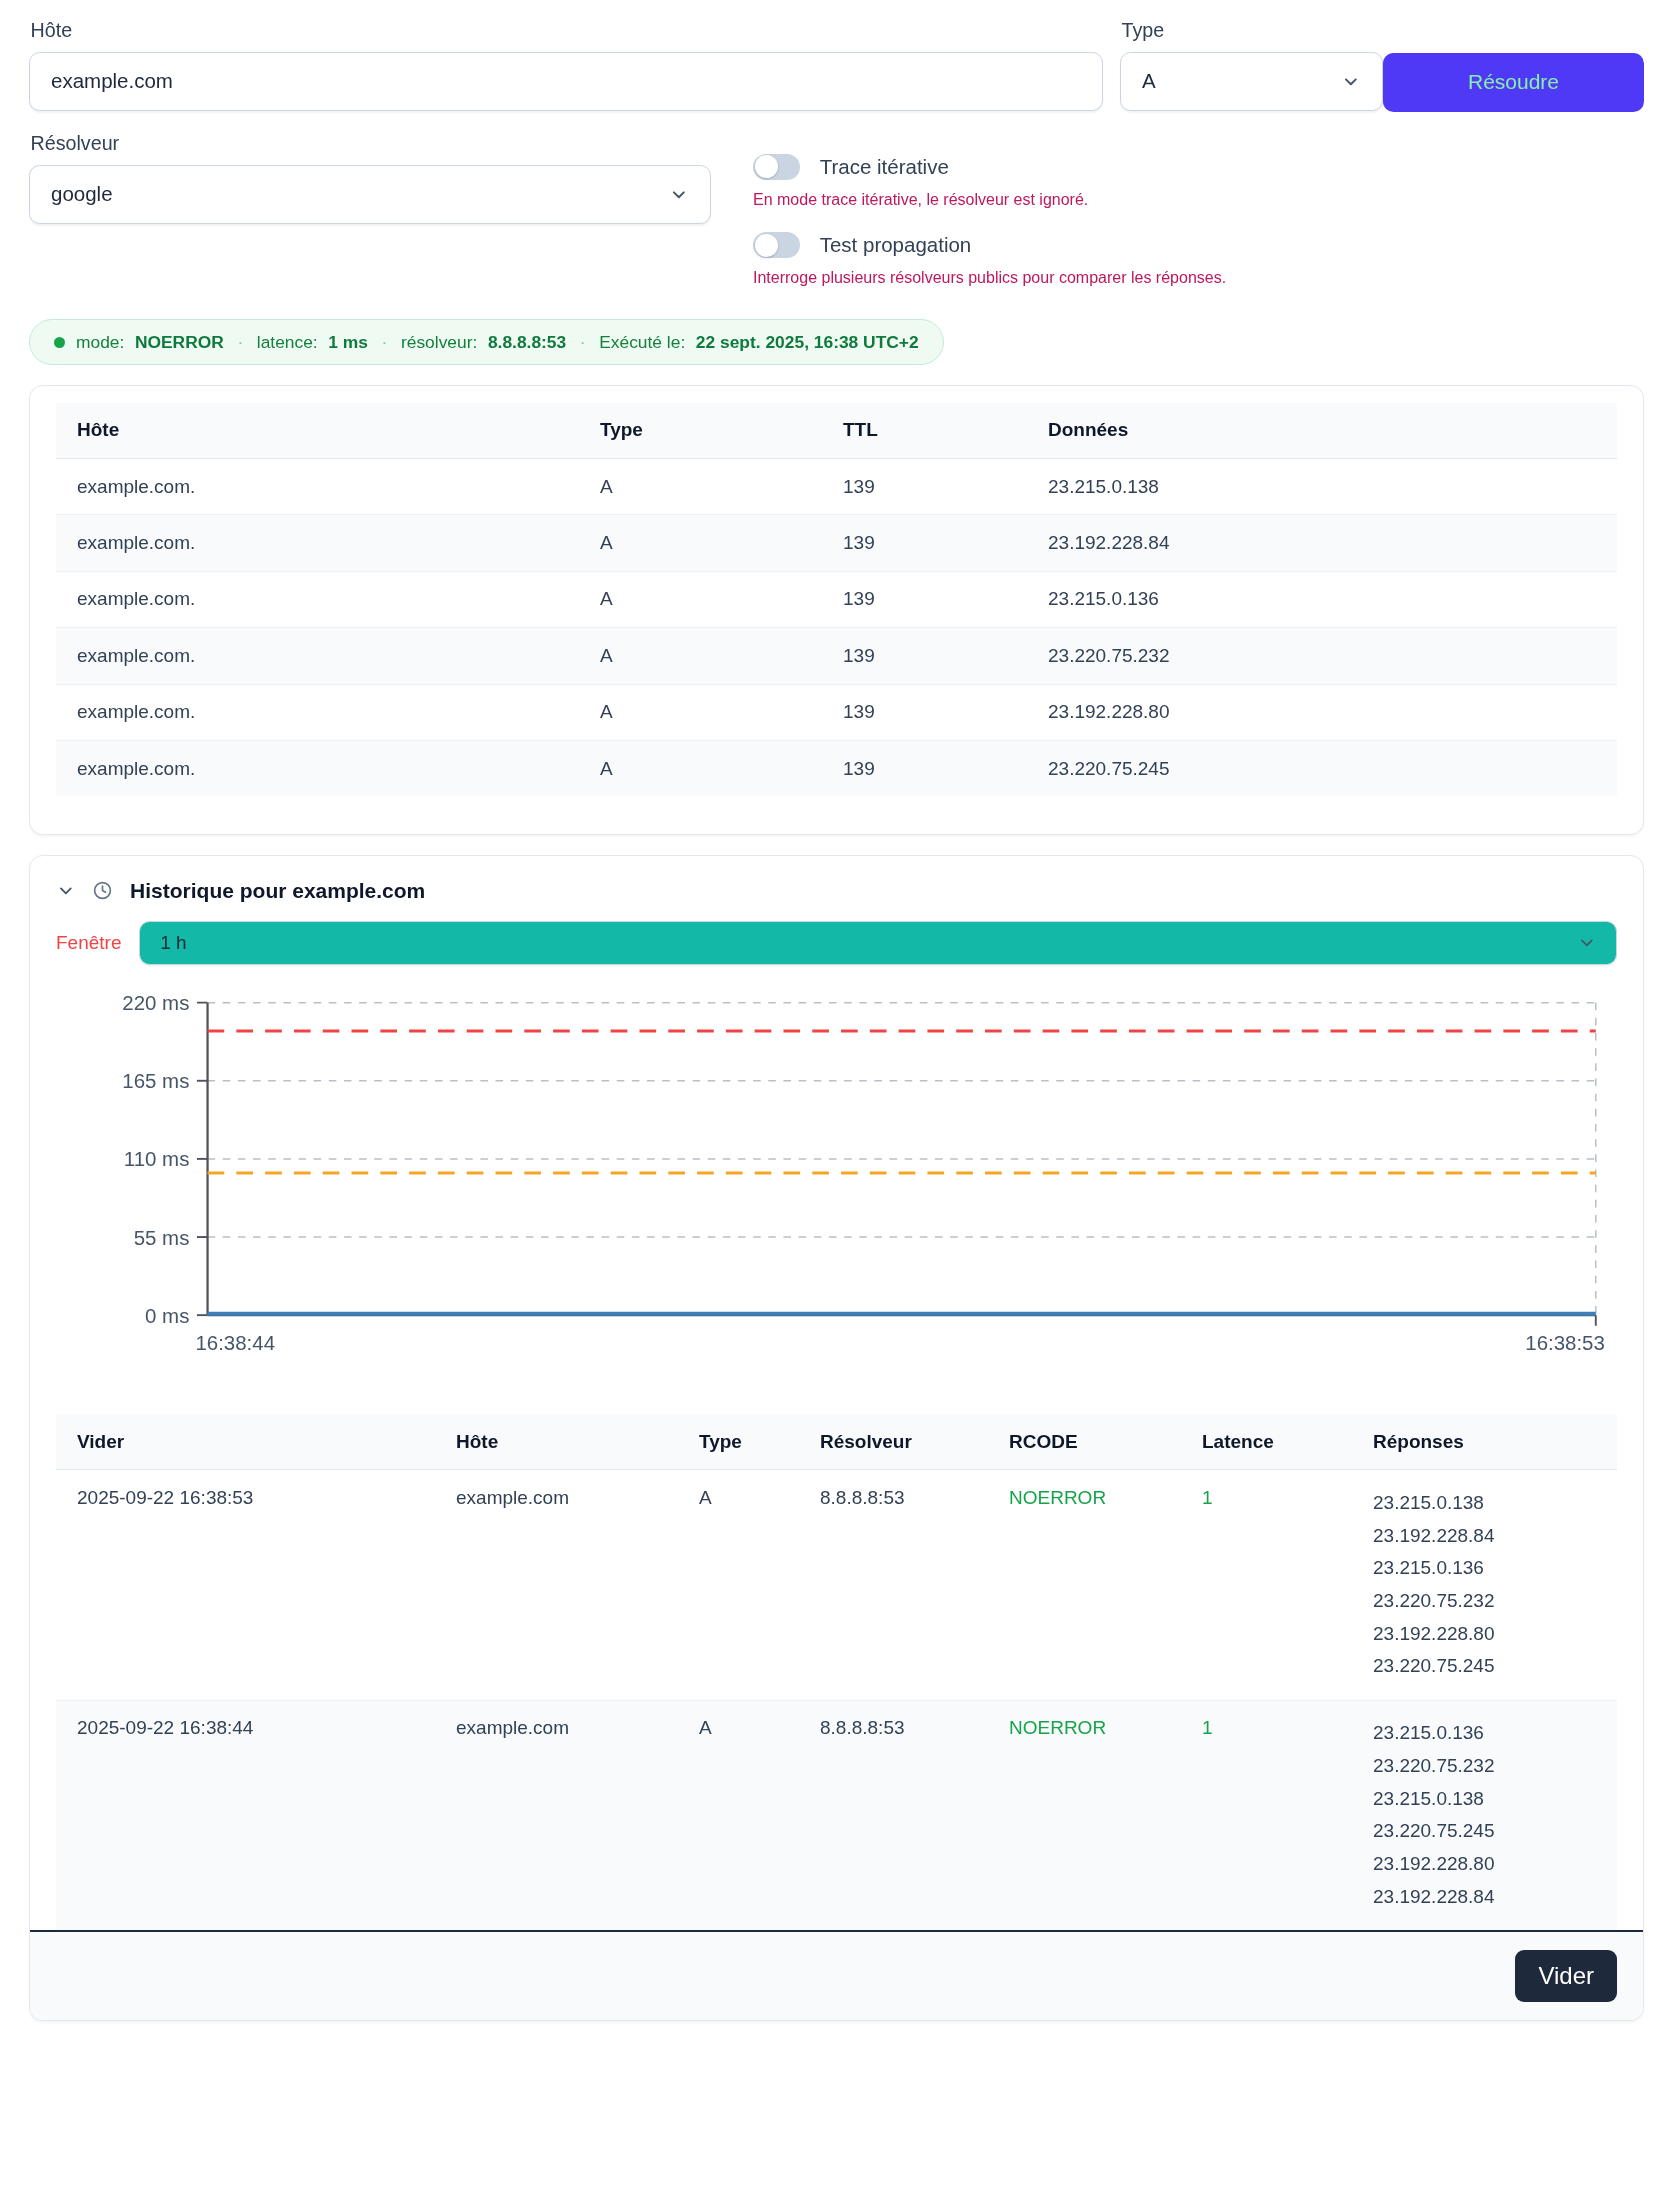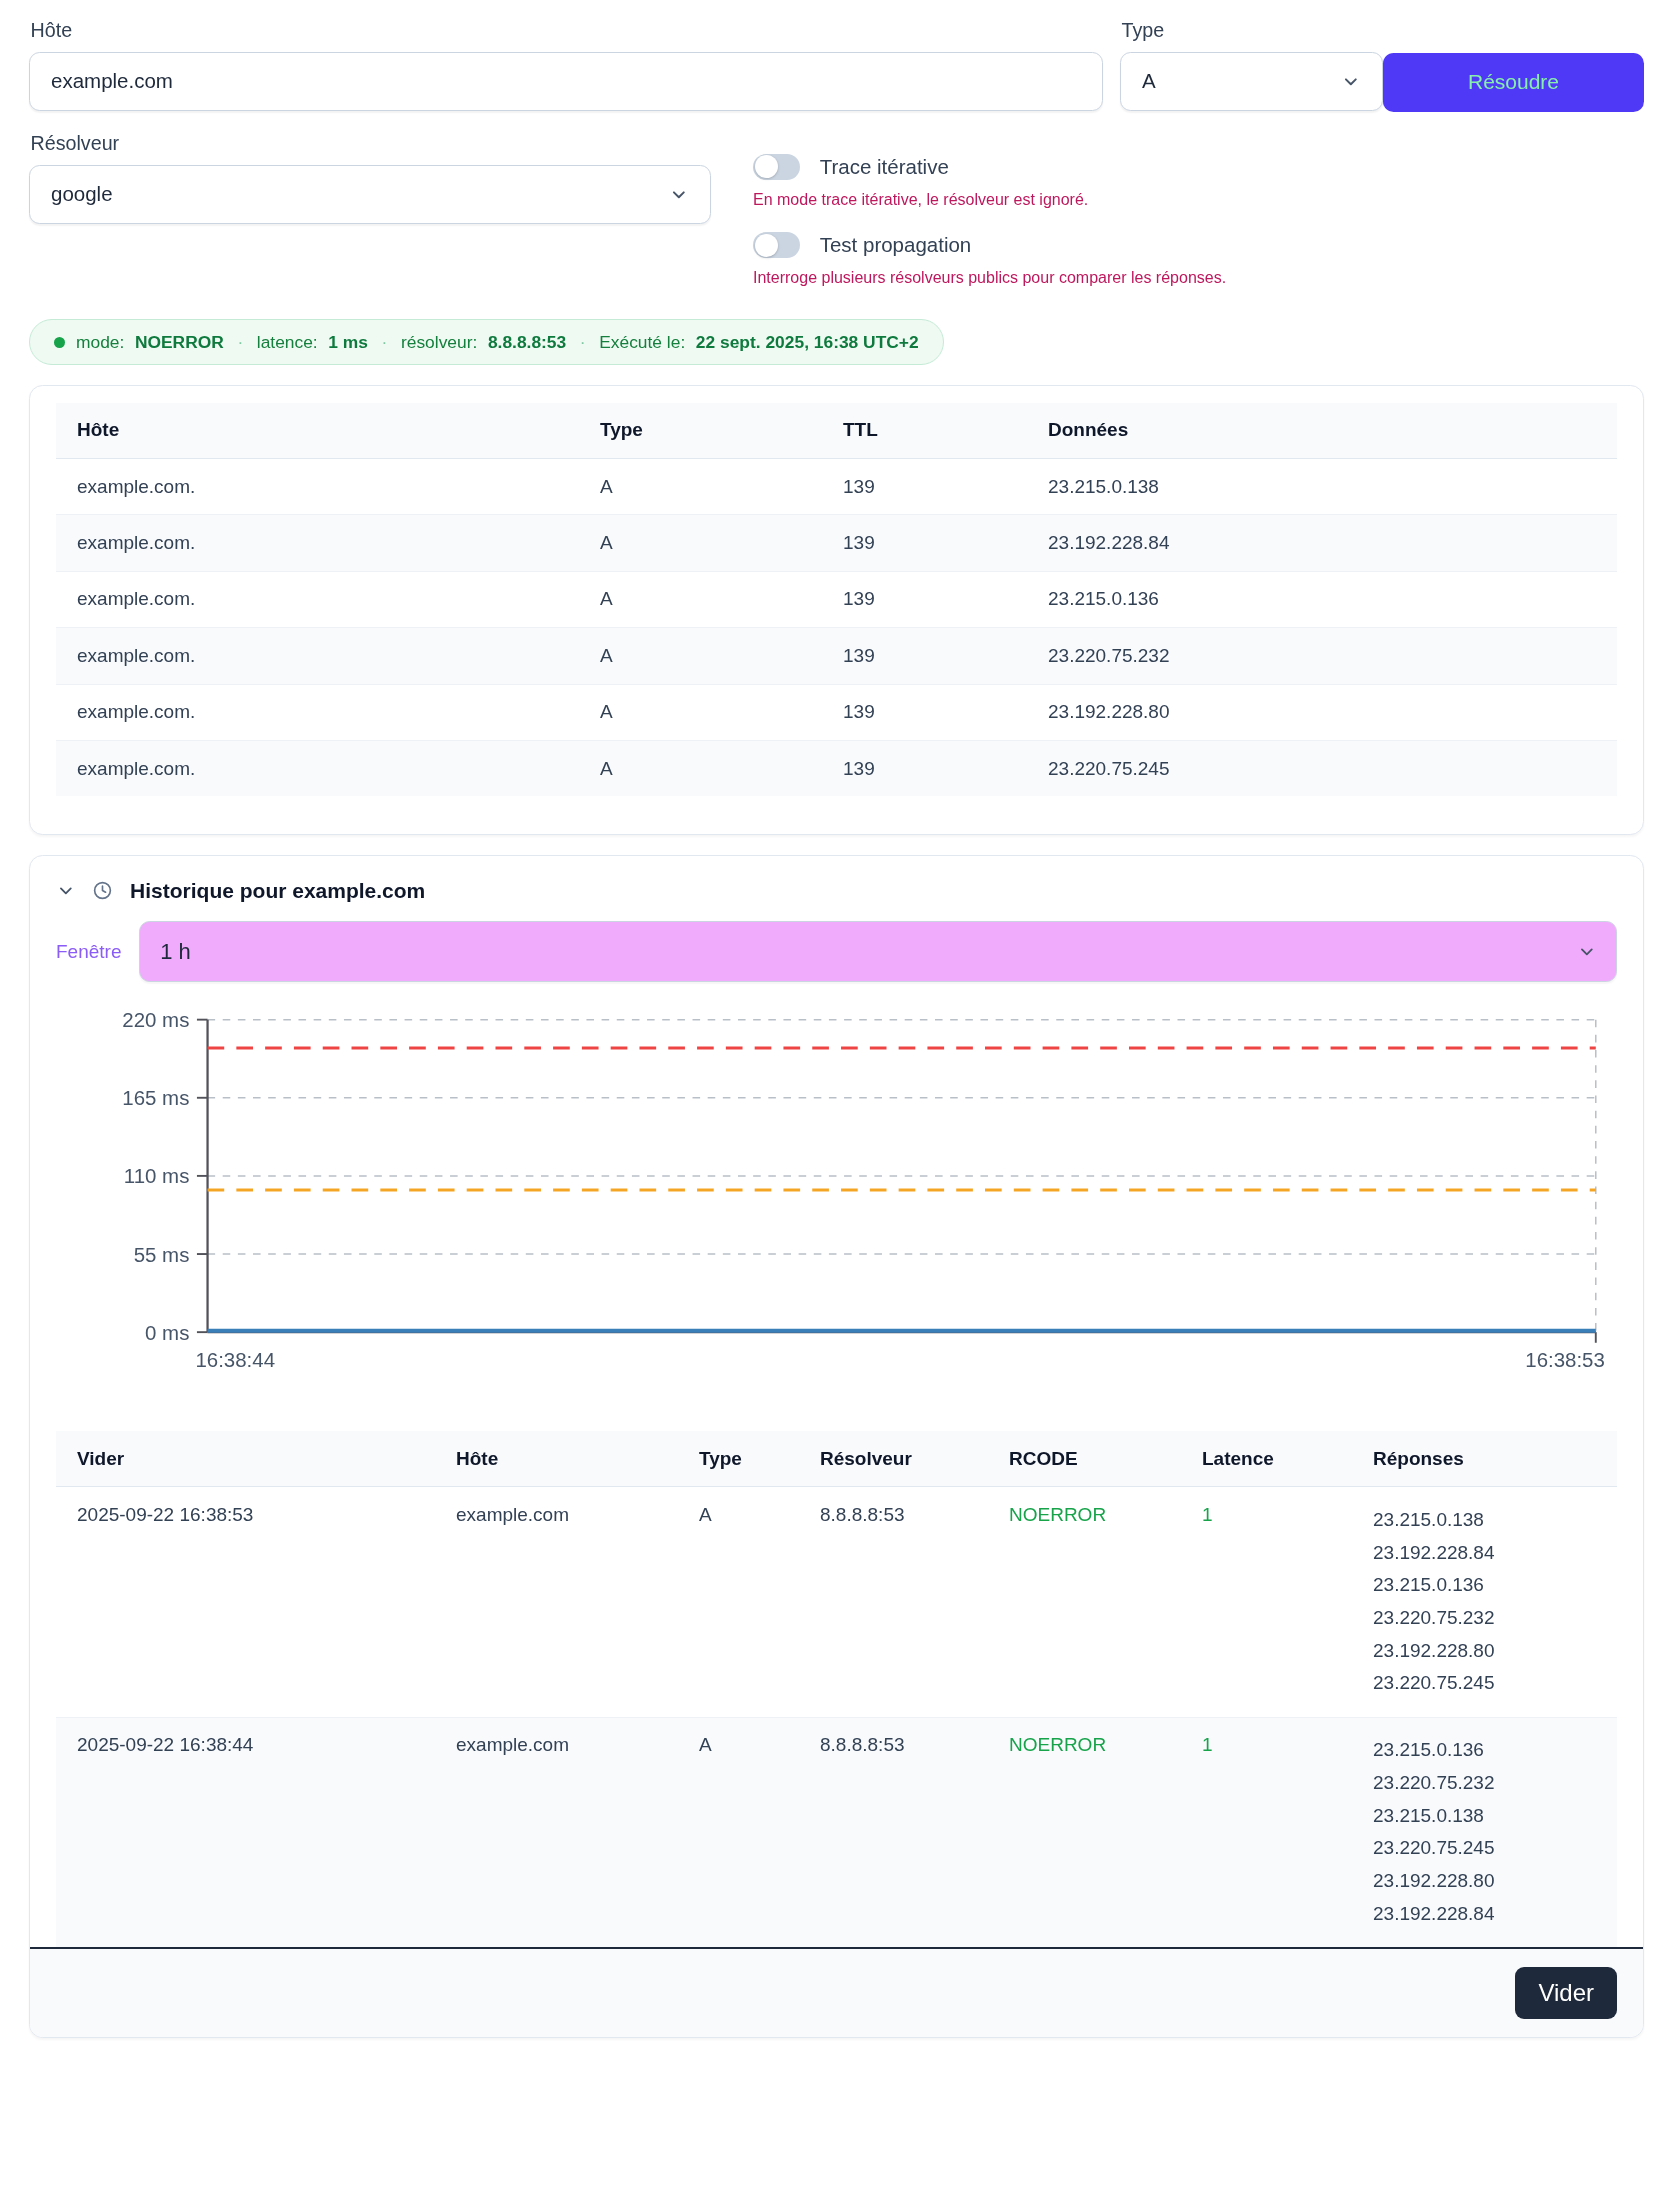--- a/index.html
+++ b/index.html
@@ -158,30 +158,30 @@
   tbody tr:last-child td { border-bottom: none; }
   .rcode-ok { color:#16a34a; }
   .lat-ok   { color:#16a34a; }
   .ans-line { line-height: 1.72; }
 
   
   .window-row {
     display:flex; align-items:center; gap: 18px;
     padding: 4.5px 26px 13.6px 26px;
   }
-  .window-label { font-size: 19px; color:#8b5cf6; flex: 0 0 auto; }
+  .window-label { font-size: 19px; color:#ef4444; flex: 0 0 auto; }
   .window-select {
     flex: 1;
-    height: 61px;
+    height: 44px;
     border: 1.5px solid #cbd5e1;
     border-radius: 10.6px;
-    background:#f0abfc;
+    background:#14b8a6;
     display:flex; align-items:center; justify-content: space-between;
     padding: 0 19.7px;
-    font-size: 22px; color:#1e293b;
+    font-size: 19px; color:#1e293b;
     box-shadow: 0 1.5px 1.5px rgba(15,23,42,0.04);
   }
 
   
   .chart-box { padding: 10.6px 26px 6px 26px; }
   .chart-svg { display:block; width: 100%; height: 402px; }
   .ytick { font-size: 27px; fill:#475569; font-family:"Liberation Sans",sans-serif; }
   .xtick { font-size: 27px; fill:#475569; font-family:"Liberation Sans",sans-serif; }
 
   

